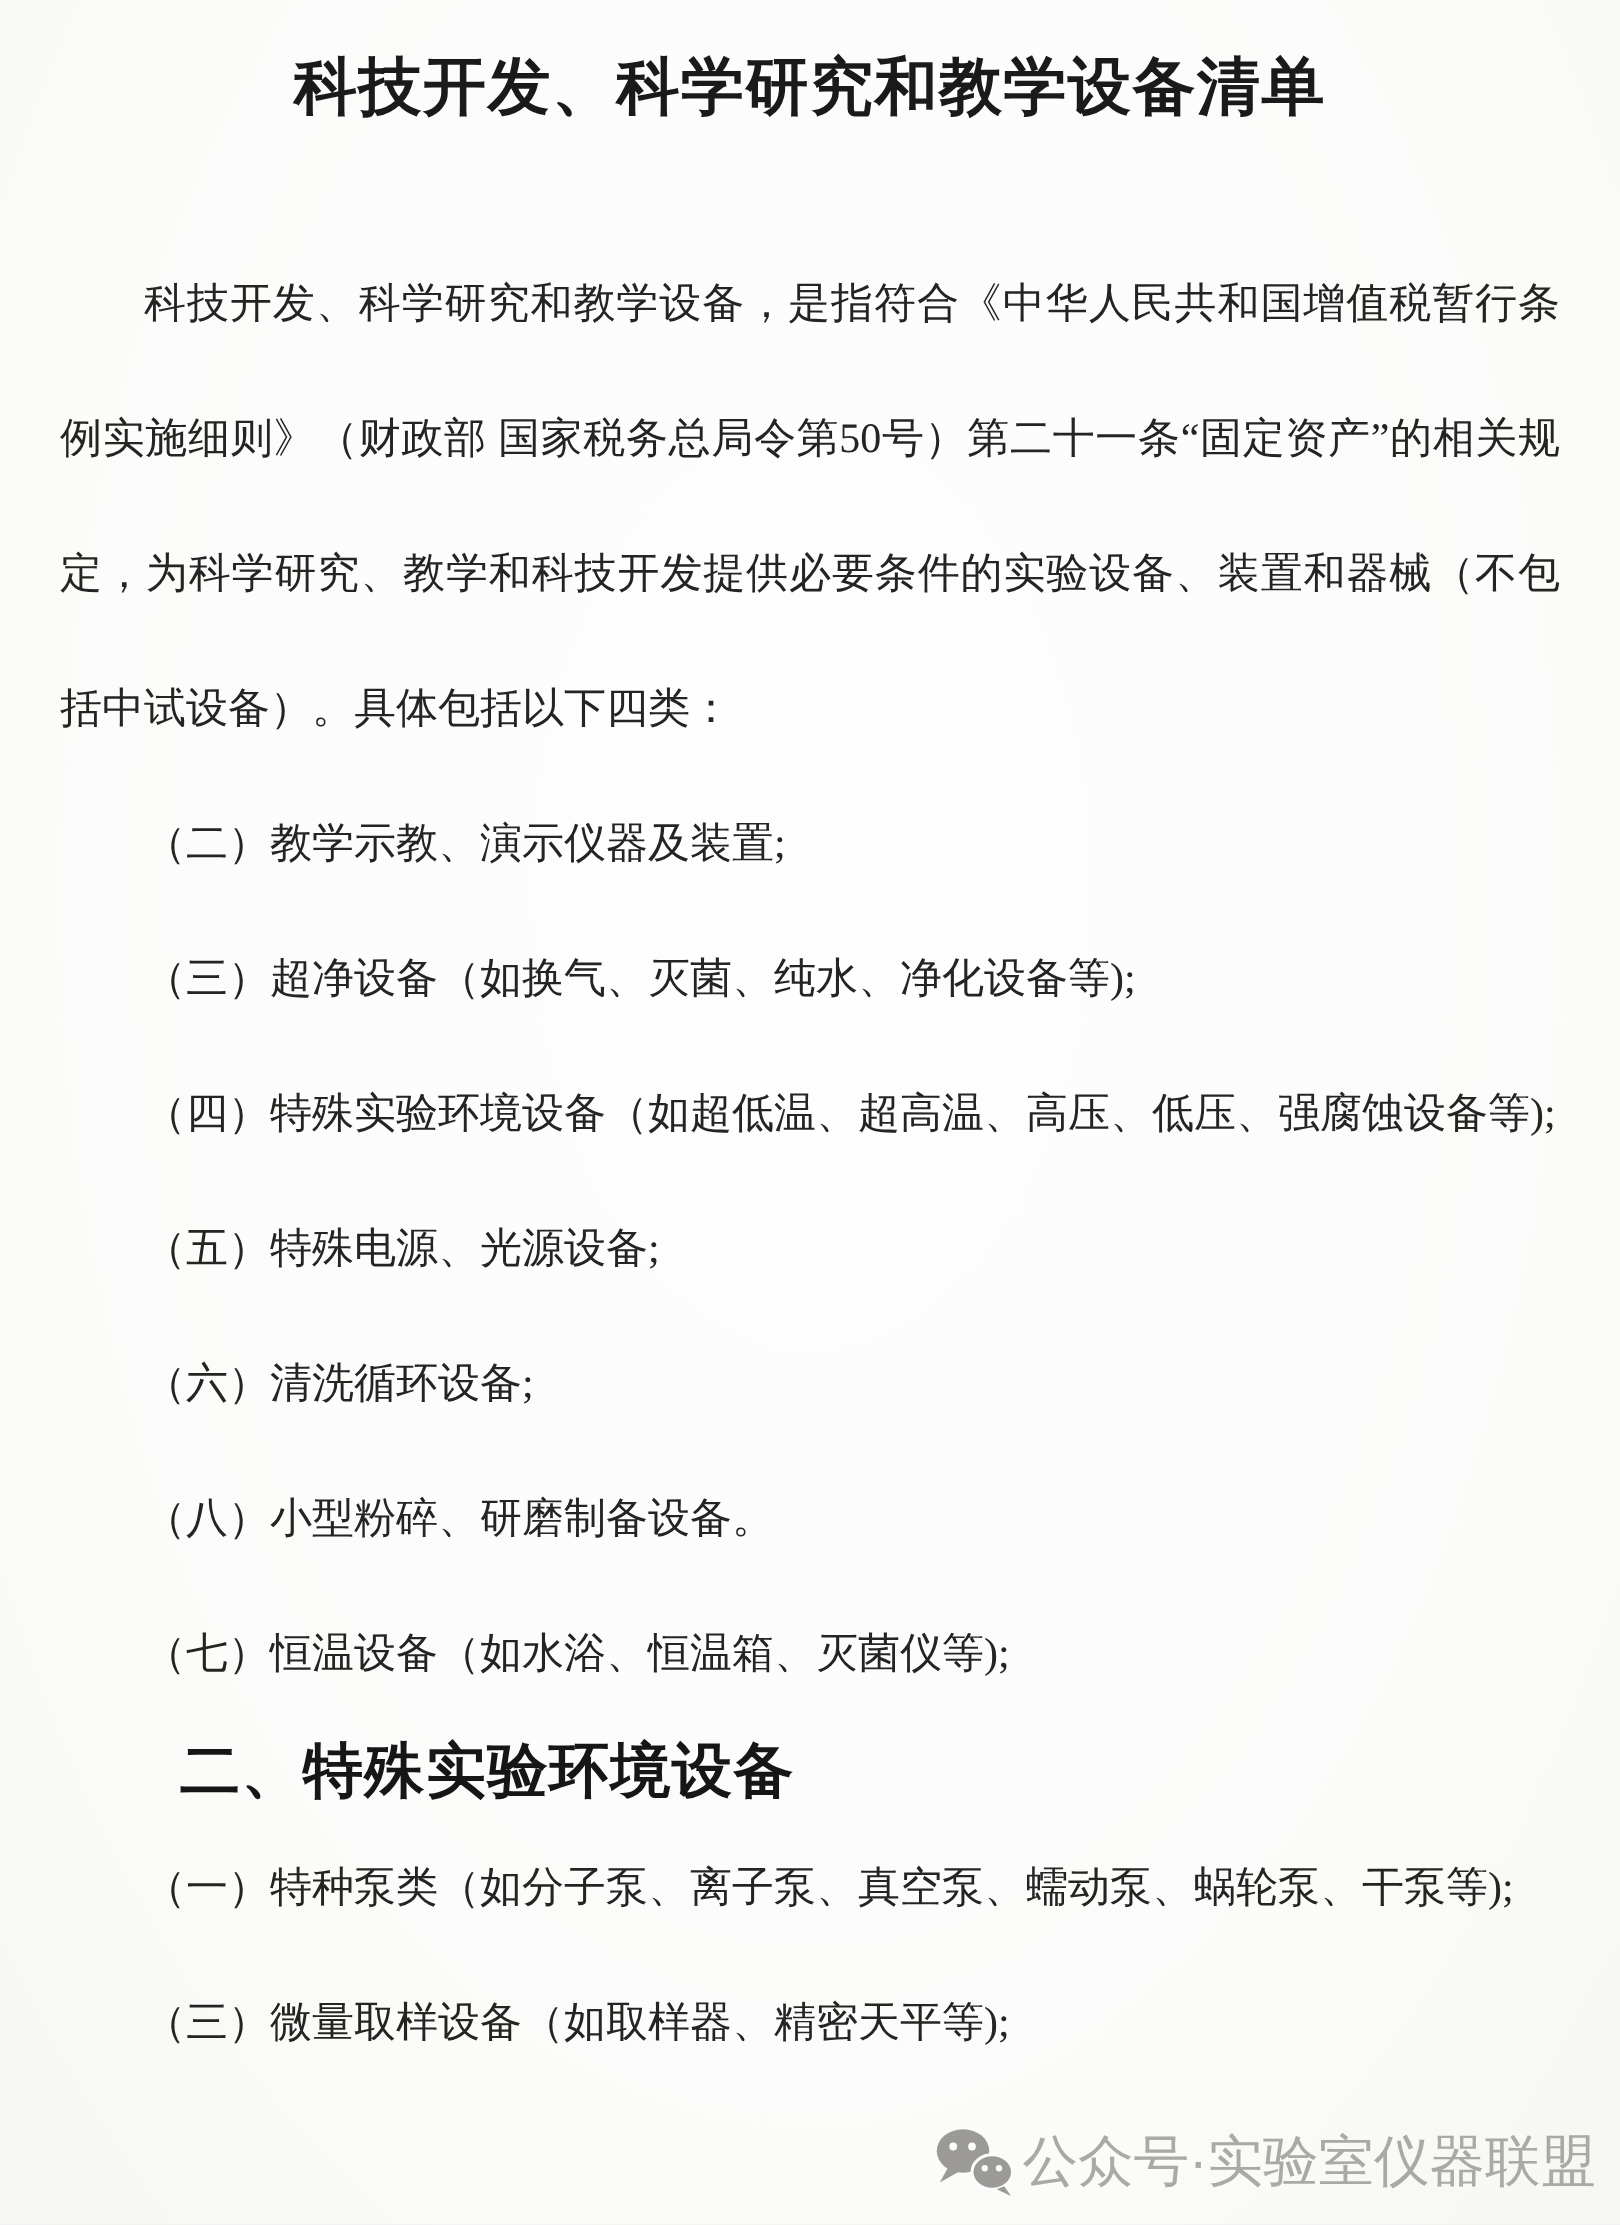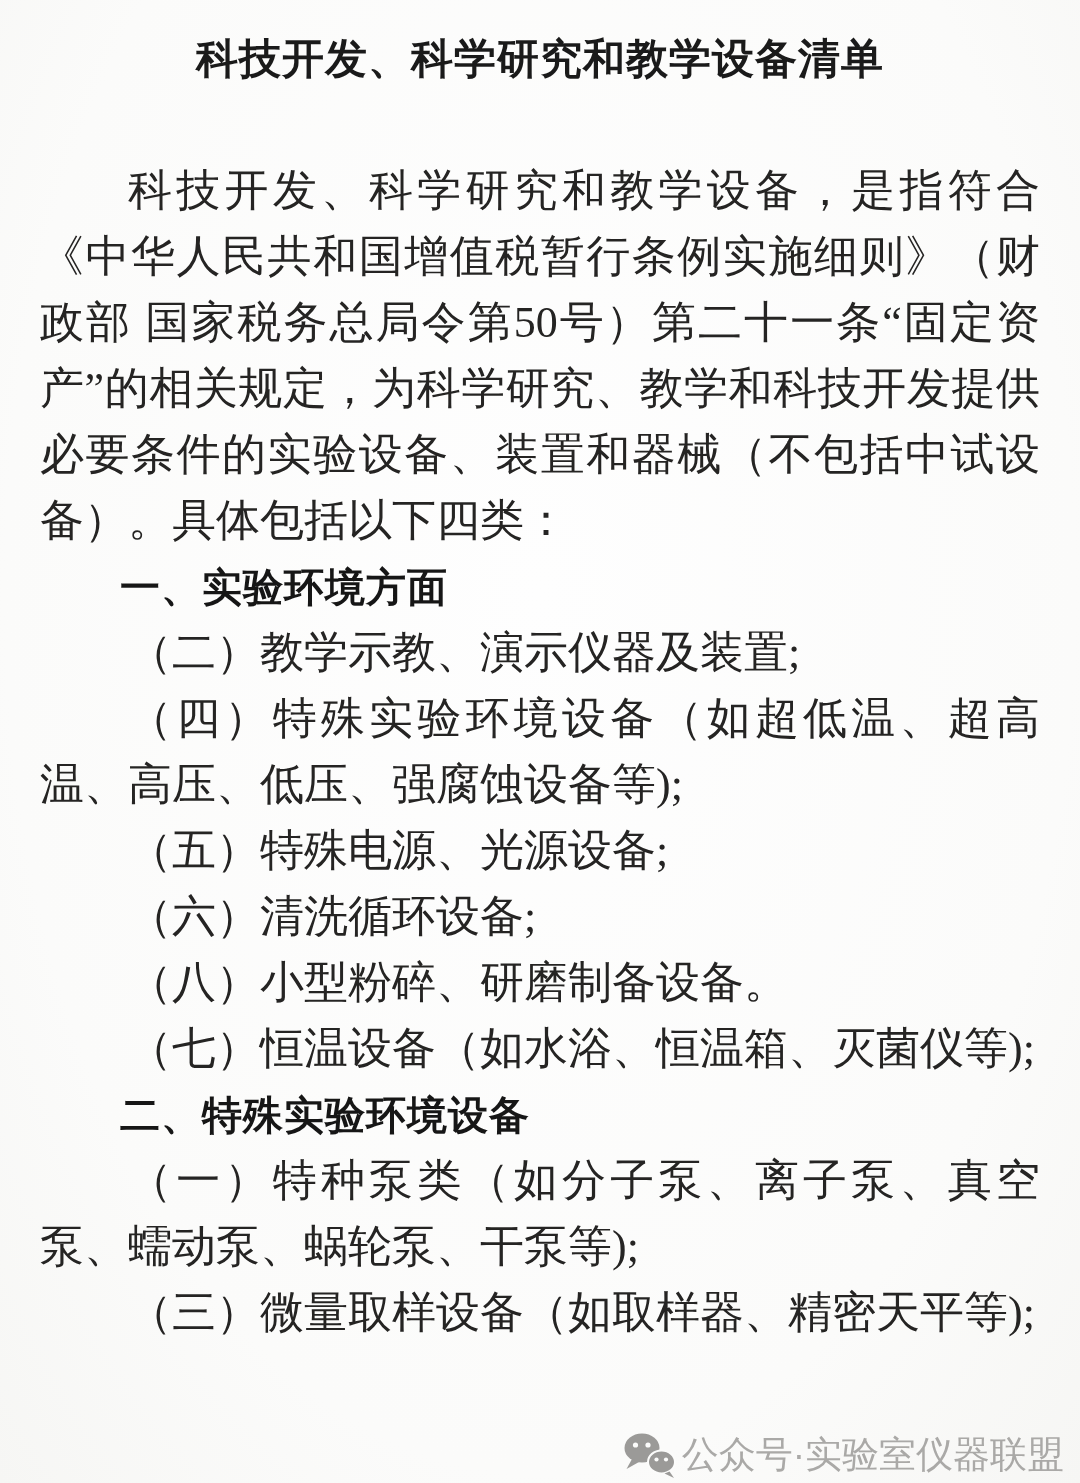--- a/index.html
+++ b/index.html
@@ -24,40 +24,40 @@
     font-size: 42px;
     line-height: 66px;
     font-weight: bold;
     text-align: center;
     letter-spacing: 1px;
     color: #1a1a1a;
     margin-bottom: 66px;
     font-family: "Liberation Serif", serif;
   }
   .body-text {
-    font-size: 44px;
-    line-height: 66px;
+    font-size: 28px;
+    line-height: 90px;
     text-align: justify;
     text-indent: 2em;
     color: #252423;
   }
   .section-heading {
     font-size: 40px;
     line-height: 66px;
     font-weight: bold;
     text-indent: 2em;
     color: #161616;
     font-family: "Liberation Sans", sans-serif;
     letter-spacing: 1px;
   }
   .watermark {
     position: absolute;
     z-index: 0;
     right: 16px;
-    bottom: 4px;
+    bottom: 18px;
     display: flex;
     align-items: center;
     gap: 4px;
     pointer-events: none;
   }
   .watermark-text {
     font-size: 37px;
     line-height: 46px;
     color: #aaa9a7;
     font-family: "Liberation Sans", sans-serif;
@@ -70,23 +70,23 @@
 <body>
 
 <div class="page">
 
   <div class="content">
 
     <h1 class="doc-title">科技开发、科学研究和教学设备清单</h1>
 
     <p class="body-text">科技开发、科学研究和教学设备，是指符合《中华人民共和国增值税暂行条例实施细则》（财政部 国家税务总局令第50号）第二十一条“固定资产”的相关规定，为科学研究、教学和科技开发提供必要条件的实验设备、装置和器械（不包括中试设备）。具体包括以下四类：</p>
 
-    <h2 class="section-heading">一、实验环境方面</h2>
 
     <p class="body-text">（二）教学示教、演示仪器及装置;</p>
+    <p class="body-text">（三）超净设备（如换气、灭菌、纯水、净化设备等);</p>
     <p class="body-text">（四）特殊实验环境设备（如超低温、超高温、高压、低压、强腐蚀设备等);</p>
     <p class="body-text">（五）特殊电源、光源设备;</p>
     <p class="body-text">（六）清洗循环设备;</p>
     <p class="body-text">（八）小型粉碎、研磨制备设备。</p>
     <p class="body-text">（七）恒温设备（如水浴、恒温箱、灭菌仪等);</p>
 
     <h2 class="section-heading">二、特殊实验环境设备</h2>
 
     <p class="body-text">（一）特种泵类（如分子泵、离子泵、真空泵、蠕动泵、蜗轮泵、干泵等);</p>
     <p class="body-text">（三）微量取样设备（如取样器、精密天平等);</p>

